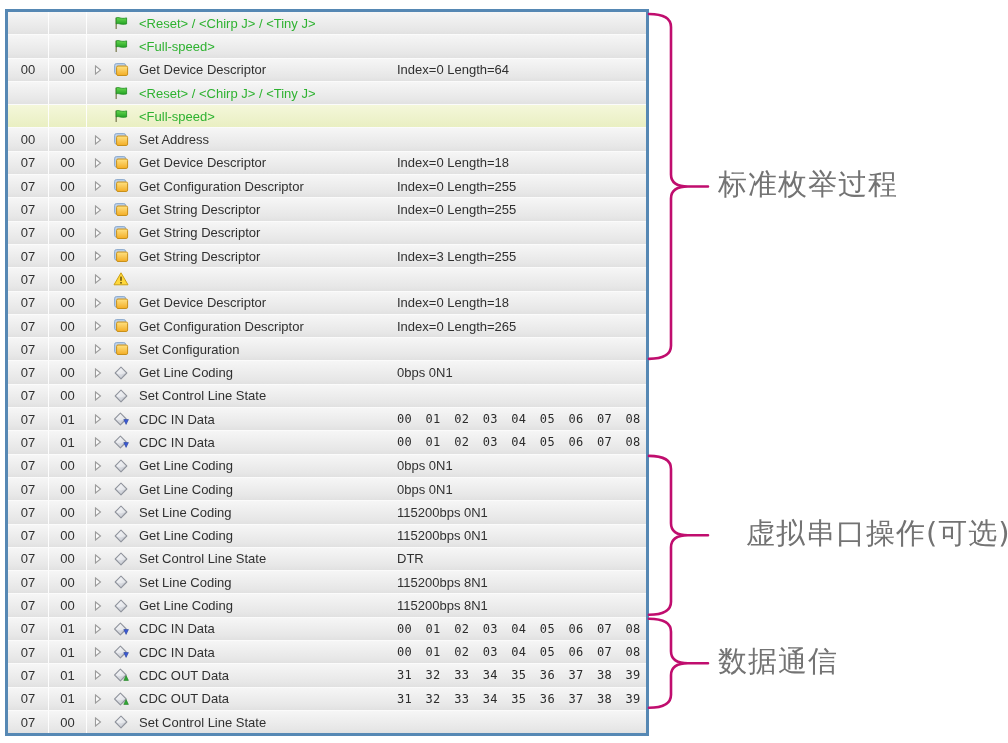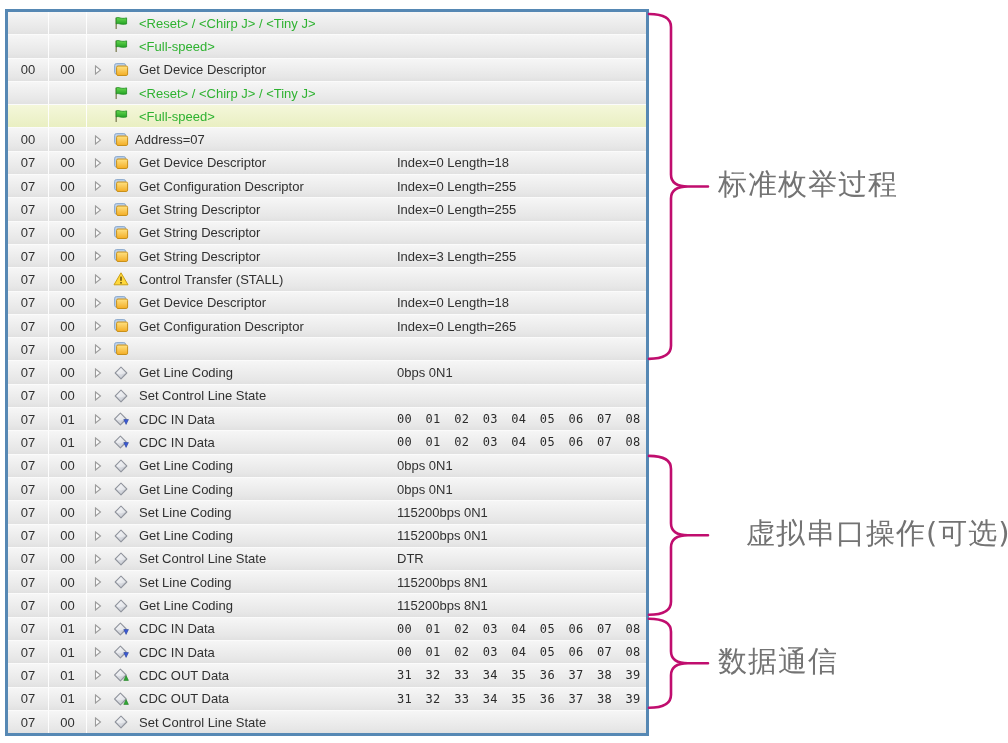--- a/index.html
+++ b/index.html
@@ -117,20 +117,21 @@
     </span>
     <span class="cell icon">
 
       <svg viewBox="0 0 16 16">
         <rect x="1.6" y="1.6" width="11" height="10.5" rx="1.8" fill="#bcd0e8" stroke="#8ba9cd" stroke-width="1"></rect>
         <rect x="3.6" y="4" width="11" height="9.5" rx="1.4" fill="url(#g-folder)" stroke="#c8901a" stroke-width="1"></rect>
       </svg>
 
     </span>
     <span class="cell desc">Get Device Descriptor</span>
+    <span class="cell value">Index=0 Length=64</span>
   </div>
     <div class="row flag">
     <span class="cell addr"></span>
     <span class="cell ep"></span>
     <span class="cell tri">
       <svg viewBox="0 0 8 10">
           <path d="M1.5,1 L6.5,5 L1.5,9 Z" fill="#fdfdfd" stroke="#9b9b9b" stroke-width="1.1"></path>
         </svg>
     </span>
     <span class="cell icon">
@@ -170,21 +171,21 @@
         </svg>
     </span>
     <span class="cell icon">
 
       <svg viewBox="0 0 16 16">
         <rect x="1.6" y="1.6" width="11" height="10.5" rx="1.8" fill="#bcd0e8" stroke="#8ba9cd" stroke-width="1"></rect>
         <rect x="3.6" y="4" width="11" height="9.5" rx="1.4" fill="url(#g-folder)" stroke="#c8901a" stroke-width="1"></rect>
       </svg>
 
     </span>
-    <span class="cell value">Address=07</span>
+    <span class="cell desc">Set Address</span>
   </div>
     <div class="row">
     <span class="cell addr">07</span>
     <span class="cell ep">00</span>
     <span class="cell tri">
       <svg viewBox="0 0 8 10">
           <path d="M1.5,1 L6.5,5 L1.5,9 Z" fill="#fdfdfd" stroke="#9b9b9b" stroke-width="1.1"></path>
         </svg>
     </span>
     <span class="cell icon">
@@ -283,21 +284,20 @@
     </span>
     <span class="cell icon">
 
       <svg viewBox="0 0 16 16">
         <path d="M8,1.8 L15,13.8 L1,13.8 Z" fill="#ffd83b" stroke="#cba016" stroke-width="1" stroke-linejoin="round"></path>
         <rect x="7.2" y="5.6" width="1.6" height="4.2" fill="#6b5510"></rect>
         <rect x="7.2" y="11" width="1.6" height="1.6" fill="#6b5510"></rect>
       </svg>
 
     </span>
-    <span class="cell desc">Control Transfer (STALL)</span>
   </div>
     <div class="row">
     <span class="cell addr">07</span>
     <span class="cell ep">00</span>
     <span class="cell tri">
       <svg viewBox="0 0 8 10">
           <path d="M1.5,1 L6.5,5 L1.5,9 Z" fill="#fdfdfd" stroke="#9b9b9b" stroke-width="1.1"></path>
         </svg>
     </span>
     <span class="cell icon">
@@ -339,20 +339,21 @@
         </svg>
     </span>
     <span class="cell icon">
 
       <svg viewBox="0 0 16 16">
         <rect x="1.6" y="1.6" width="11" height="10.5" rx="1.8" fill="#bcd0e8" stroke="#8ba9cd" stroke-width="1"></rect>
         <rect x="3.6" y="4" width="11" height="9.5" rx="1.4" fill="url(#g-folder)" stroke="#c8901a" stroke-width="1"></rect>
       </svg>
 
     </span>
+    <span class="cell desc">Set Configuration</span>
   </div>
     <div class="row">
     <span class="cell addr">07</span>
     <span class="cell ep">00</span>
     <span class="cell tri">
       <svg viewBox="0 0 8 10">
           <path d="M1.5,1 L6.5,5 L1.5,9 Z" fill="#fdfdfd" stroke="#9b9b9b" stroke-width="1.1"></path>
         </svg>
     </span>
     <span class="cell icon">

